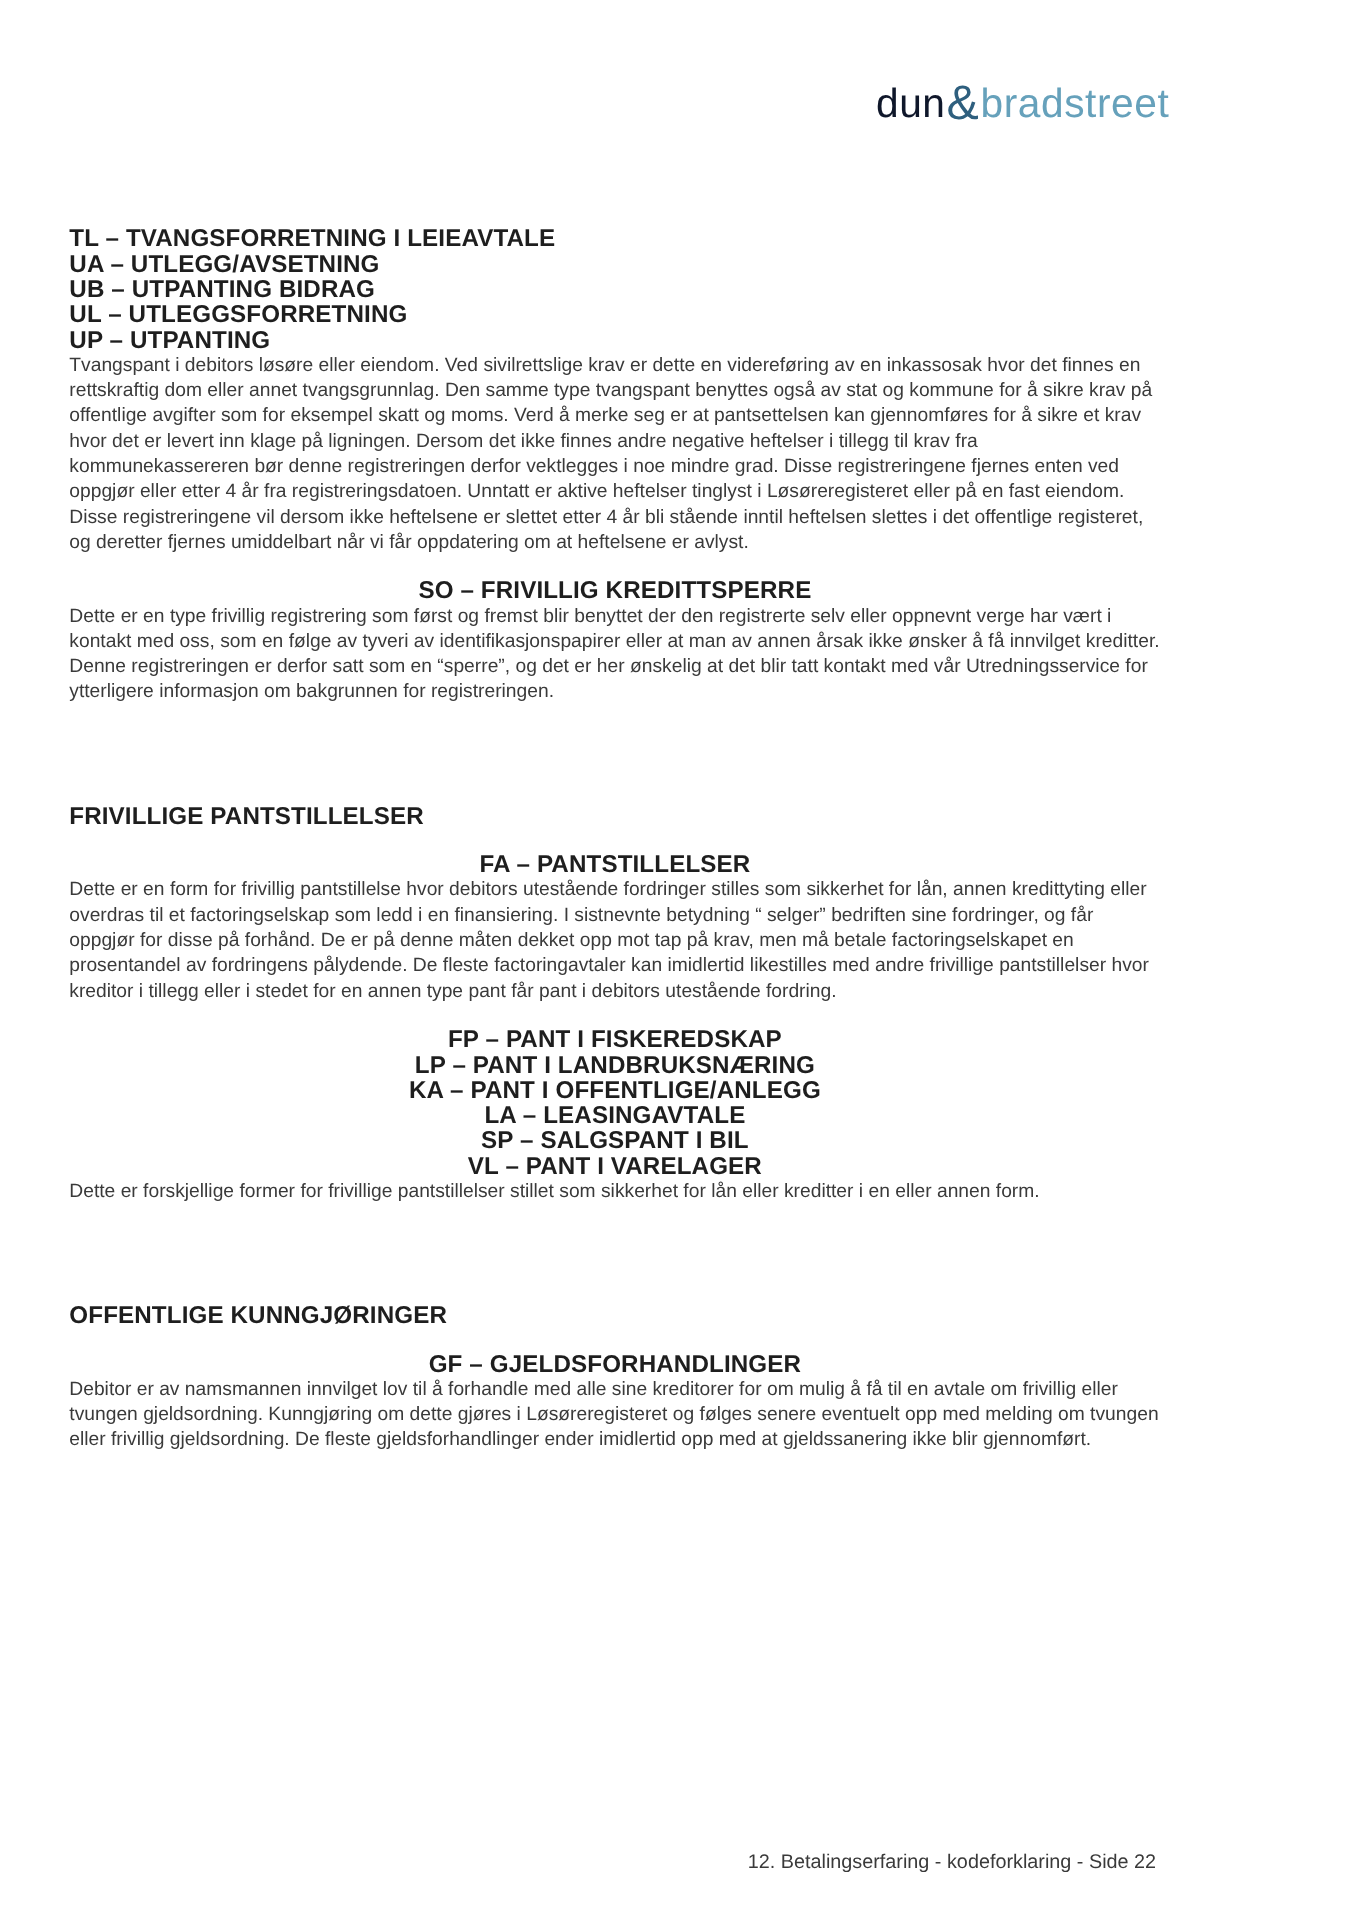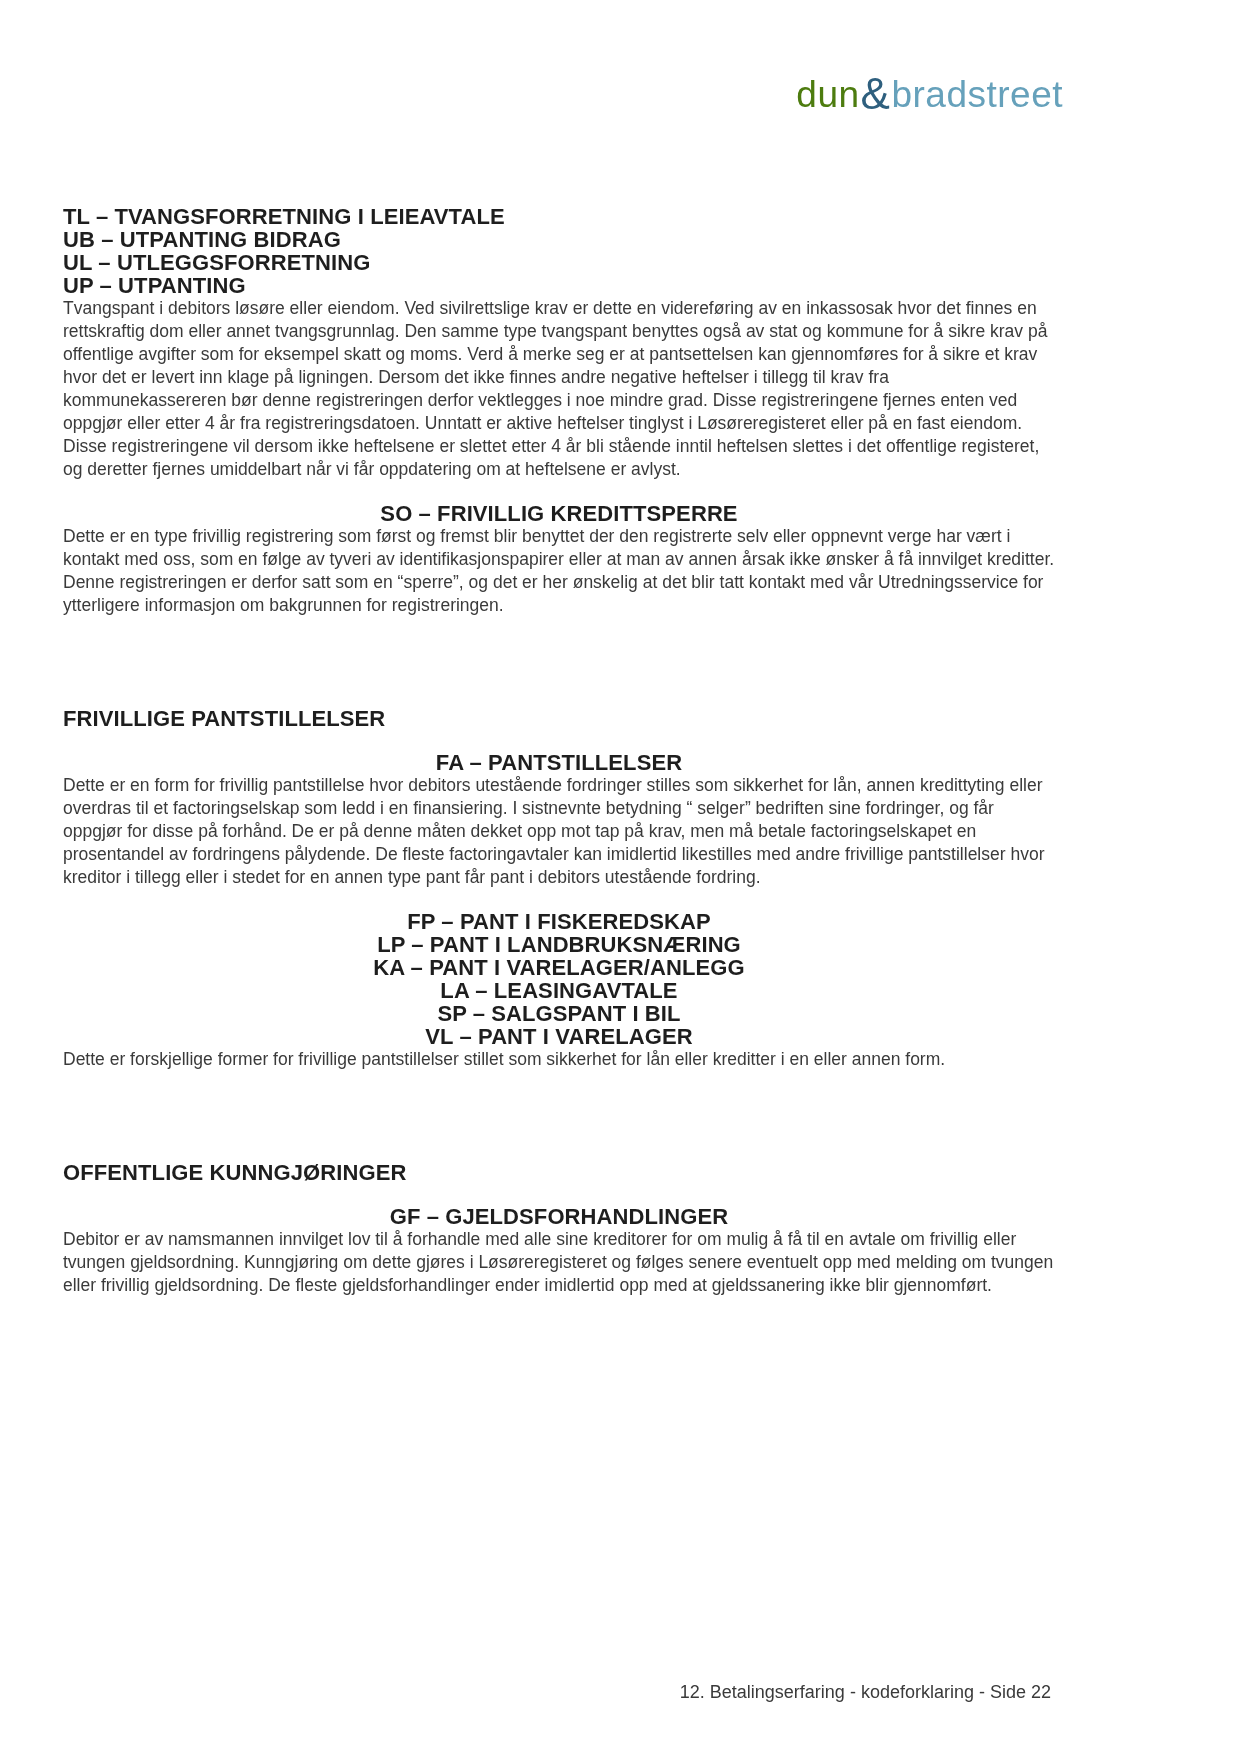--- a/index.html
+++ b/index.html
@@ -19,21 +19,21 @@
   }
   .logo {
     position: absolute;
     top: 74px;
     right: 178px;
     white-space: nowrap;
     letter-spacing: 0.5px;
     font-size: 37px;
     line-height: 40px;
   }
-  .logo-dun { color: #4d7c0f; font-weight: 500; }
+  .logo-dun { color: #0f172a; font-weight: 500; }
   .logo-amp { color: #2e5f7e; font-weight: 500; font-size: 44px; margin: 0 1px; vertical-align: -2px; }
   .logo-bradstreet { color: #66a1bb; font-weight: 500; }
   .content {
     position: absolute;
     top: 205px;
     left: 63px;
     width: 992px;
     color: #3a3a3a;
     font-size: 17.5px;
     line-height: 23px;
@@ -63,38 +63,39 @@
 <div class="page">
 
   <div class="logo">
     <span class="logo-dun">dun</span><span class="logo-amp">&amp;</span><span class="logo-bradstreet">bradstreet</span>
   </div>
 
   <div class="content">
 
     <div>
       <div class="code-line">TL – TVANGSFORRETNING I LEIEAVTALE</div>
+      <div class="code-line">UA – UTLEGG/AVSETNING</div>
       <div class="code-line">UB – UTPANTING BIDRAG</div>
       <div class="code-line">UL – UTLEGGSFORRETNING</div>
       <div class="code-line">UP – UTPANTING</div>
     </div>
     <p class="para">Tvangspant i debitors løsøre eller eiendom. Ved sivilrettslige krav er dette en videreføring av en inkassosak hvor det finnes en rettskraftig dom eller annet tvangsgrunnlag. Den samme type tvangspant benyttes også av stat og kommune for å sikre krav på offentlige avgifter som for eksempel skatt og moms. Verd å merke seg er at pantsettelsen kan gjennomføres for å sikre et krav hvor det er levert inn klage på ligningen. Dersom det ikke finnes andre negative heftelser i tillegg til krav fra kommunekassereren bør denne registreringen derfor vektlegges i noe mindre grad. Disse registreringene fjernes enten ved oppgjør eller etter 4 år fra registreringsdatoen. Unntatt er aktive heftelser tinglyst i Løsøreregisteret eller på en fast eiendom. Disse registreringene vil dersom ikke heftelsene er slettet etter 4 år bli stående inntil heftelsen slettes i det offentlige registeret, og deretter fjernes umiddelbart når vi får oppdatering om at heftelsene er avlyst.</p>
 
     <div class="sub-heading gap-small">SO – FRIVILLIG KREDITTSPERRE</div>
     <p class="para">Dette er en type frivillig registrering som først og fremst blir benyttet der den registrerte selv eller oppnevnt verge har vært i kontakt med oss, som en følge av tyveri av identifikasjonspapirer eller at man av annen årsak ikke ønsker å få innvilget kreditter. Denne registreringen er derfor satt som en “sperre”, og det er her ønskelig at det blir tatt kontakt med vår Utredningsservice for ytterligere informasjon om bakgrunnen for registreringen.</p>
 
     <div class="section-heading gap-large">FRIVILLIGE PANTSTILLELSER</div>
 
     <div class="sub-heading gap-small">FA – PANTSTILLELSER</div>
     <p class="para">Dette er en form for frivillig pantstillelse hvor debitors utestående fordringer stilles som sikkerhet for lån, annen kredittyting eller overdras til et factoringselskap som ledd i en finansiering. I sistnevnte betydning “ selger” bedriften sine fordringer, og får oppgjør for disse på forhånd. De er på denne måten dekket opp mot tap på krav, men må betale factoringselskapet en prosentandel av fordringens pålydende. De fleste factoringavtaler kan imidlertid likestilles med andre frivillige pantstillelser hvor kreditor i tillegg eller i stedet for en annen type pant får pant i debitors utestående fordring.</p>
 
     <div class="gap-small">
       <div class="code-line">FP – PANT I FISKEREDSKAP</div>
       <div class="code-line">LP – PANT I LANDBRUKSNÆRING</div>
-      <div class="code-line">KA – PANT I VARELAGER/ANLEGG</div>
+      <div class="code-line">KA – PANT I OFFENTLIGE/ANLEGG</div>
       <div class="code-line">LA – LEASINGAVTALE</div>
       <div class="code-line">SP – SALGSPANT I BIL</div>
       <div class="code-line">VL – PANT I VARELAGER</div>
     </div>
     <p class="para">Dette er forskjellige former for frivillige pantstillelser stillet som sikkerhet for lån eller kreditter i en eller annen form.</p>
 
     <div class="section-heading gap-large">OFFENTLIGE KUNNGJØRINGER</div>
 
     <div class="sub-heading gap-small">GF – GJELDSFORHANDLINGER</div>
     <p class="para">Debitor er av namsmannen innvilget lov til å forhandle med alle sine kreditorer for om mulig å få til en avtale om frivillig eller tvungen gjeldsordning. Kunngjøring om dette gjøres i Løsøreregisteret og følges senere eventuelt opp med melding om tvungen eller frivillig gjeldsordning. De fleste gjeldsforhandlinger ender imidlertid opp med at gjeldssanering ikke blir gjennomført.</p>

